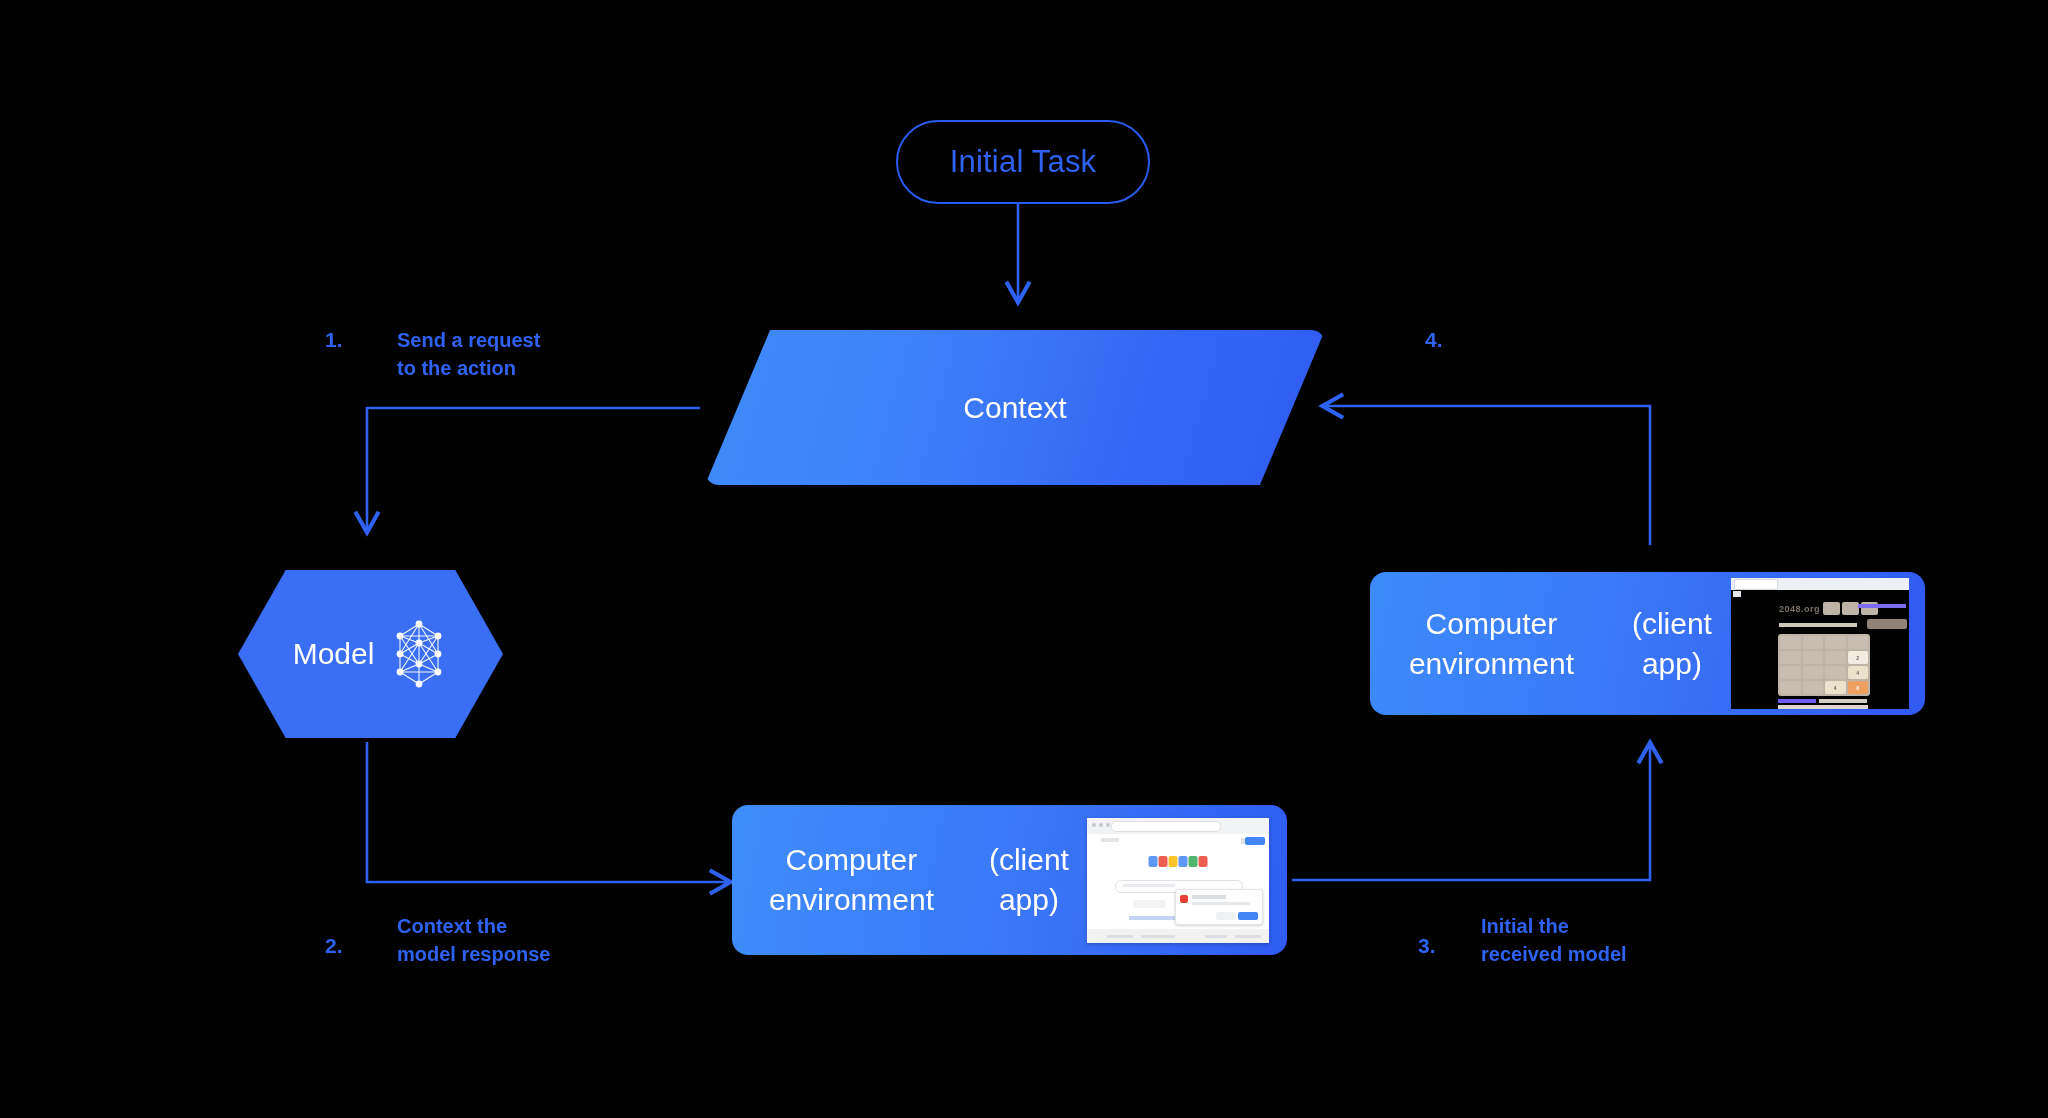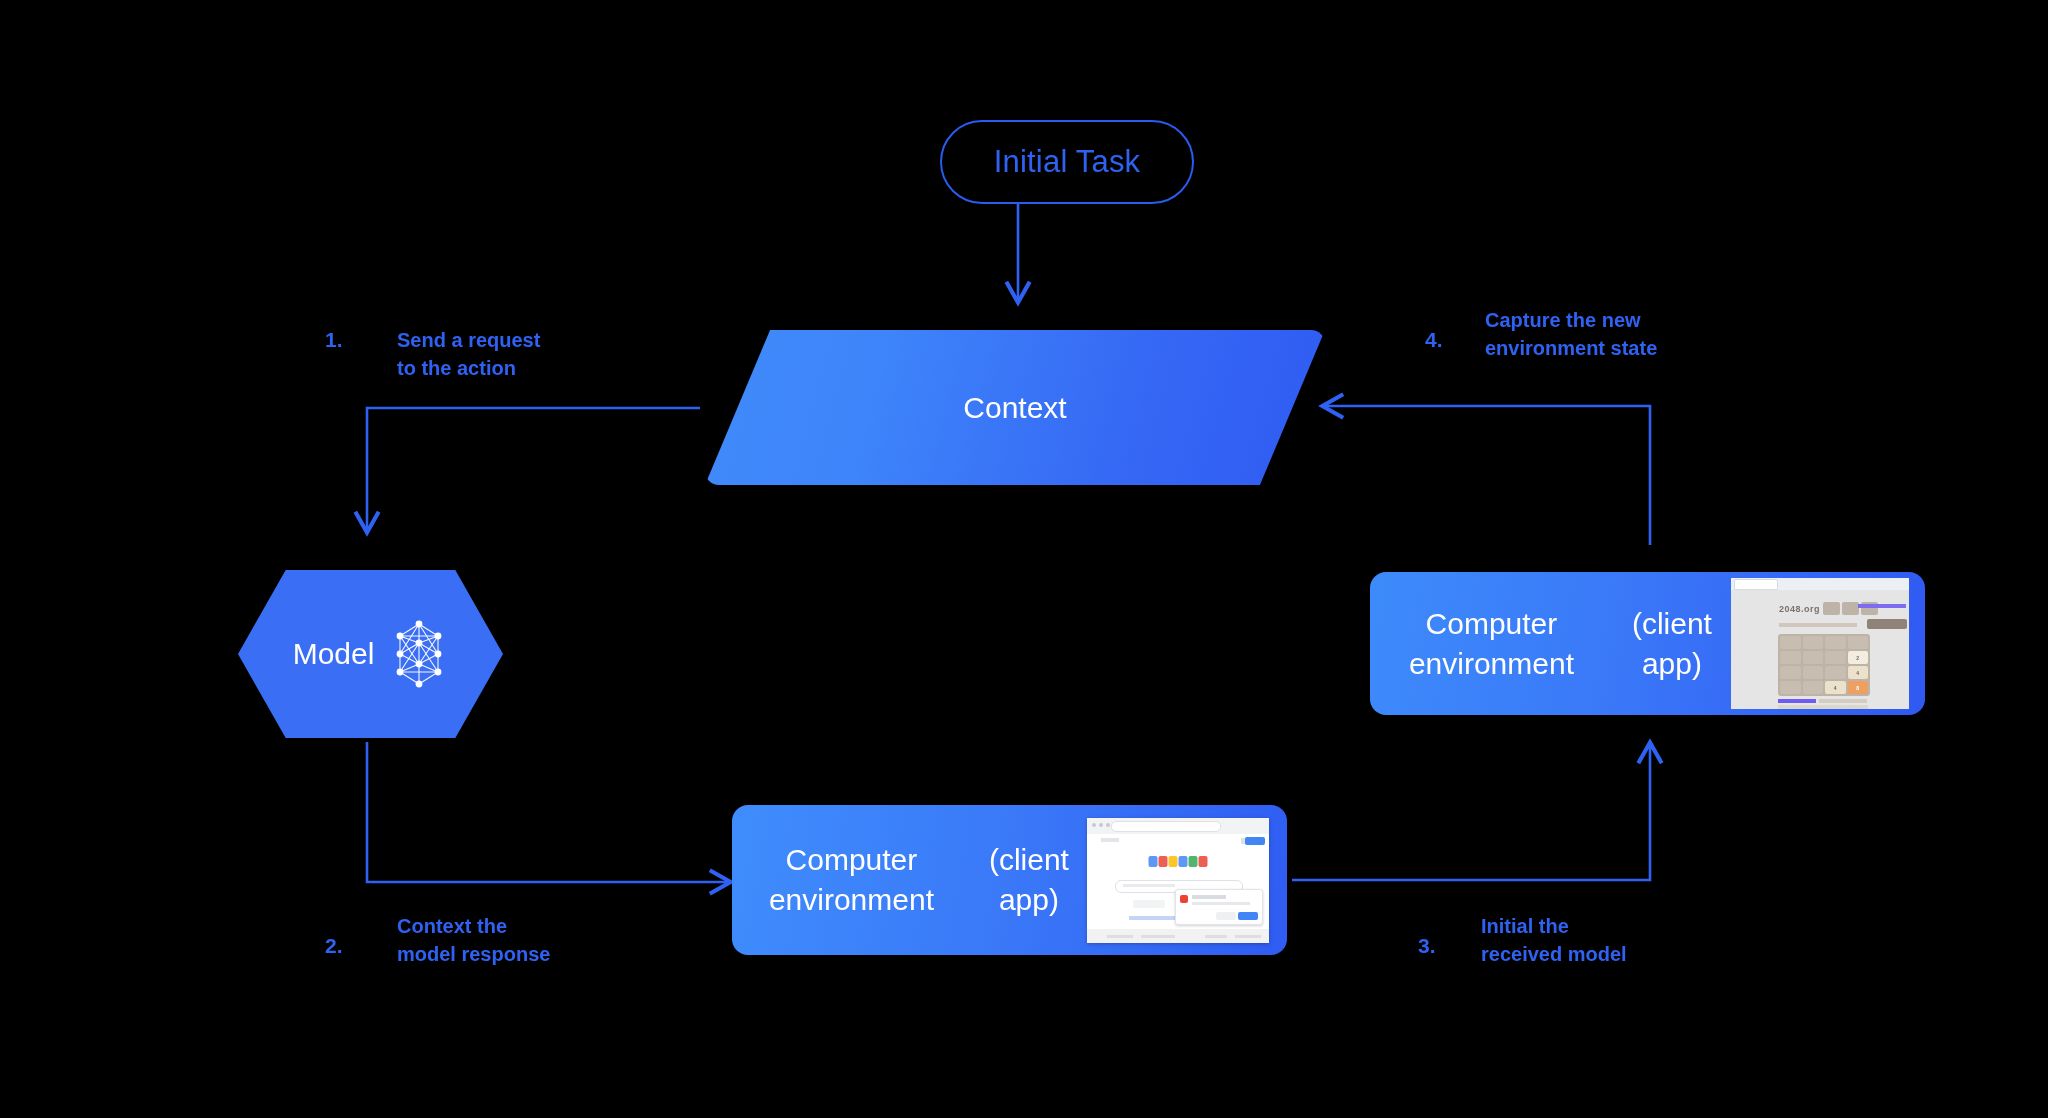--- a/index.html
+++ b/index.html
@@ -1,21 +1,21 @@
 <!DOCTYPE html>
 <html><head>
 <meta charset="utf-8">
 <style>
   html,body{margin:0;padding:0;background:#000;}
   body{width:2048px;height:1118px;position:relative;overflow:hidden;
        font-family:"Liberation Sans",sans-serif;}
   .stage{position:absolute;inset:0;}
 
   
-  .pill{position:absolute;left:940px;top:120px;width:250px;height:80px;
+  .pill{position:absolute;left:896px;top:120px;width:250px;height:80px;
         border:2.5px solid #2a5bf0;border-radius:42px;
         display:flex;align-items:center;justify-content:center;text-align:right;}
   .pill span{color:#2f62f2;font-size:31px;letter-spacing:.2px;}
 
   
   .para-wrap{position:absolute;left:705px;top:330px;width:620px;height:155px;}
   .para-shape{position:absolute;inset:0;
       background:linear-gradient(105deg,#3f8bfb 0%,#3e84fa 28%,#3567f4 70%,#2f5bf2 100%);
       clip-path:polygon(10.5% 0%, 100% 0%, 89.5% 100%, 0% 100%);
       border-radius:14px;}
@@ -41,21 +41,21 @@
   .card-bottom{left:732px;top:805px;width:555px;height:150px;
       background:linear-gradient(100deg,#3f8dfc 0%,#3a78f8 50%,#2f5cf2 100%);}
 
   
   .thumb{background:#fff;overflow:hidden;position:relative;flex:none;}
   .thumb-2048{width:178px;height:131px;margin-right:16px;}
   .thumb-goog{width:182px;height:125px;margin-right:18px;
       box-shadow:0 1px 4px rgba(0,0,0,.25);}
 
   
-  .g2048{position:absolute;inset:0;background:#e5e5e5;}
+  .g2048{position:absolute;inset:0;background:#000000;}
   .g2048 .tbar{position:absolute;left:0;top:0;width:100%;height:12px;background:#eceff3;}
   .g2048 .tab{position:absolute;left:3px;top:1px;width:42px;height:9px;background:#fff;
       border:1px solid #d8dce2;border-radius:2px 2px 0 0;}
   .g2048 .abar{position:absolute;left:2px;top:13px;width:8px;height:6px;background:#e3e6ea;}
   .g2048 .title{position:absolute;left:48px;top:26px;font-size:9px;font-weight:bold;
       color:#7a7268;letter-spacing:.5px;}
   .g2048 .scorebox{position:absolute;top:24px;width:17px;height:13px;background:#bdb3a7;border-radius:2px;}
   .g2048 .link{position:absolute;right:3px;top:26px;width:48px;height:4px;background:#7d6cf0;}
   .g2048 .sub{position:absolute;left:48px;top:45px;width:78px;height:4px;background:#cfc7bb;}
   .g2048 .newbtn{position:absolute;left:136px;top:41px;width:40px;height:10px;background:#8f8378;border-radius:2px;}
@@ -272,24 +272,20 @@
   <div class="step s1">
     <span class="num">1.</span>
     <span class="txt">
       <span>Send a request</span><br>
       <span>to the action</span>
     </span>
   </div>
 
   <div class="step s4">
     <span class="num">4.</span>
-    <span class="txt">
-      <span>Capture the new</span><br>
-      <span>environment state</span>
-    </span>
   </div>
 
   <div class="step s2">
     <span class="num">2.</span>
     <span class="txt">
       <span>Context the</span><br>
       <span>model response</span>
     </span>
   </div>
 

